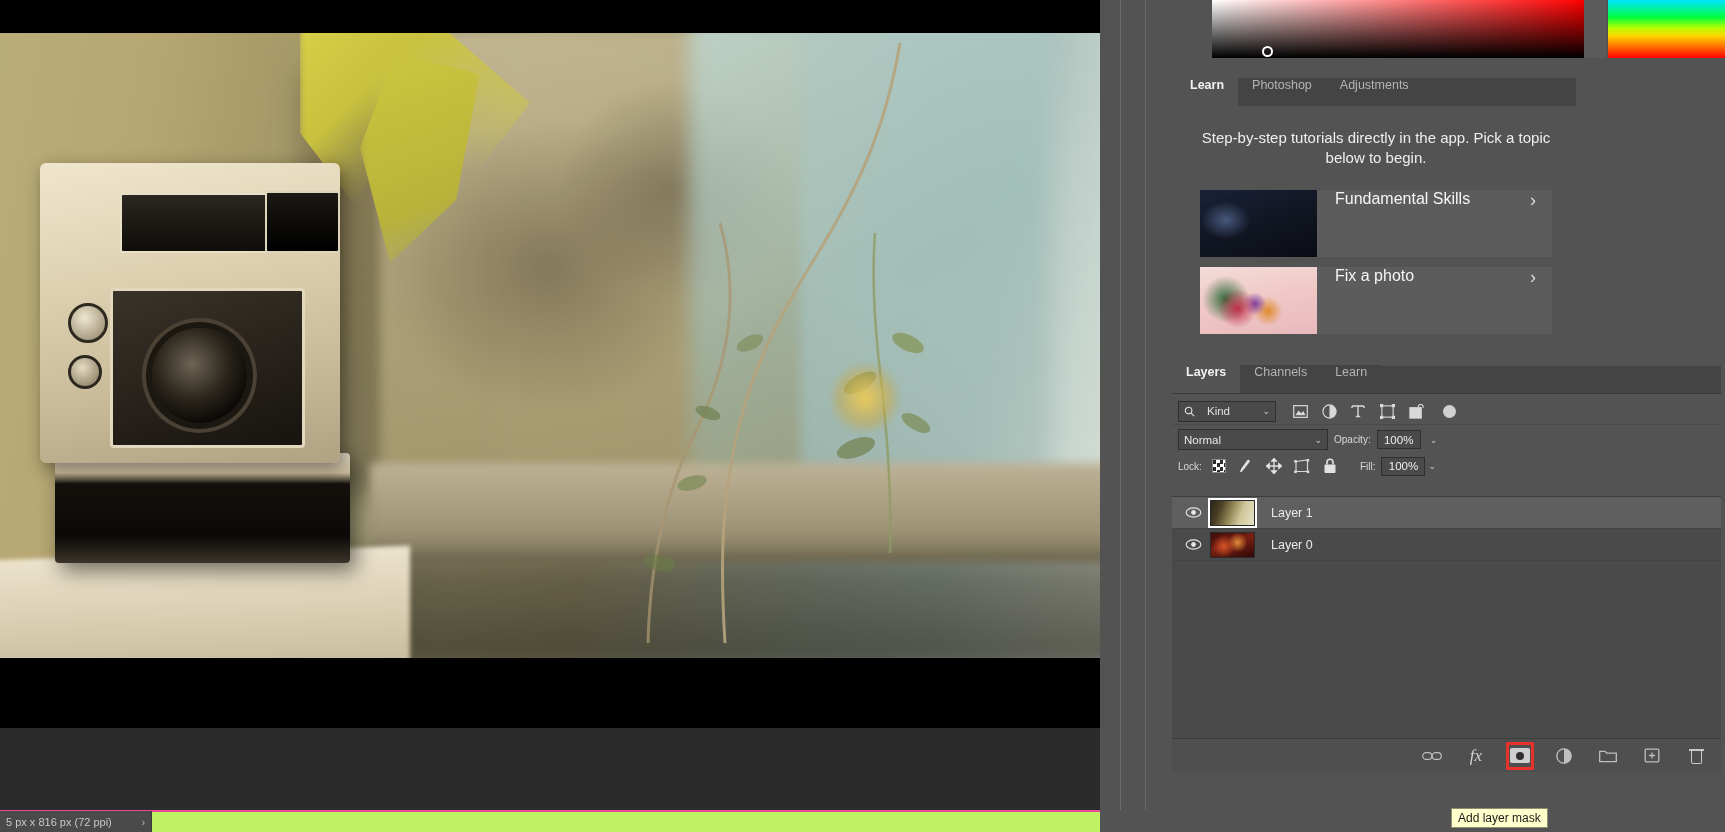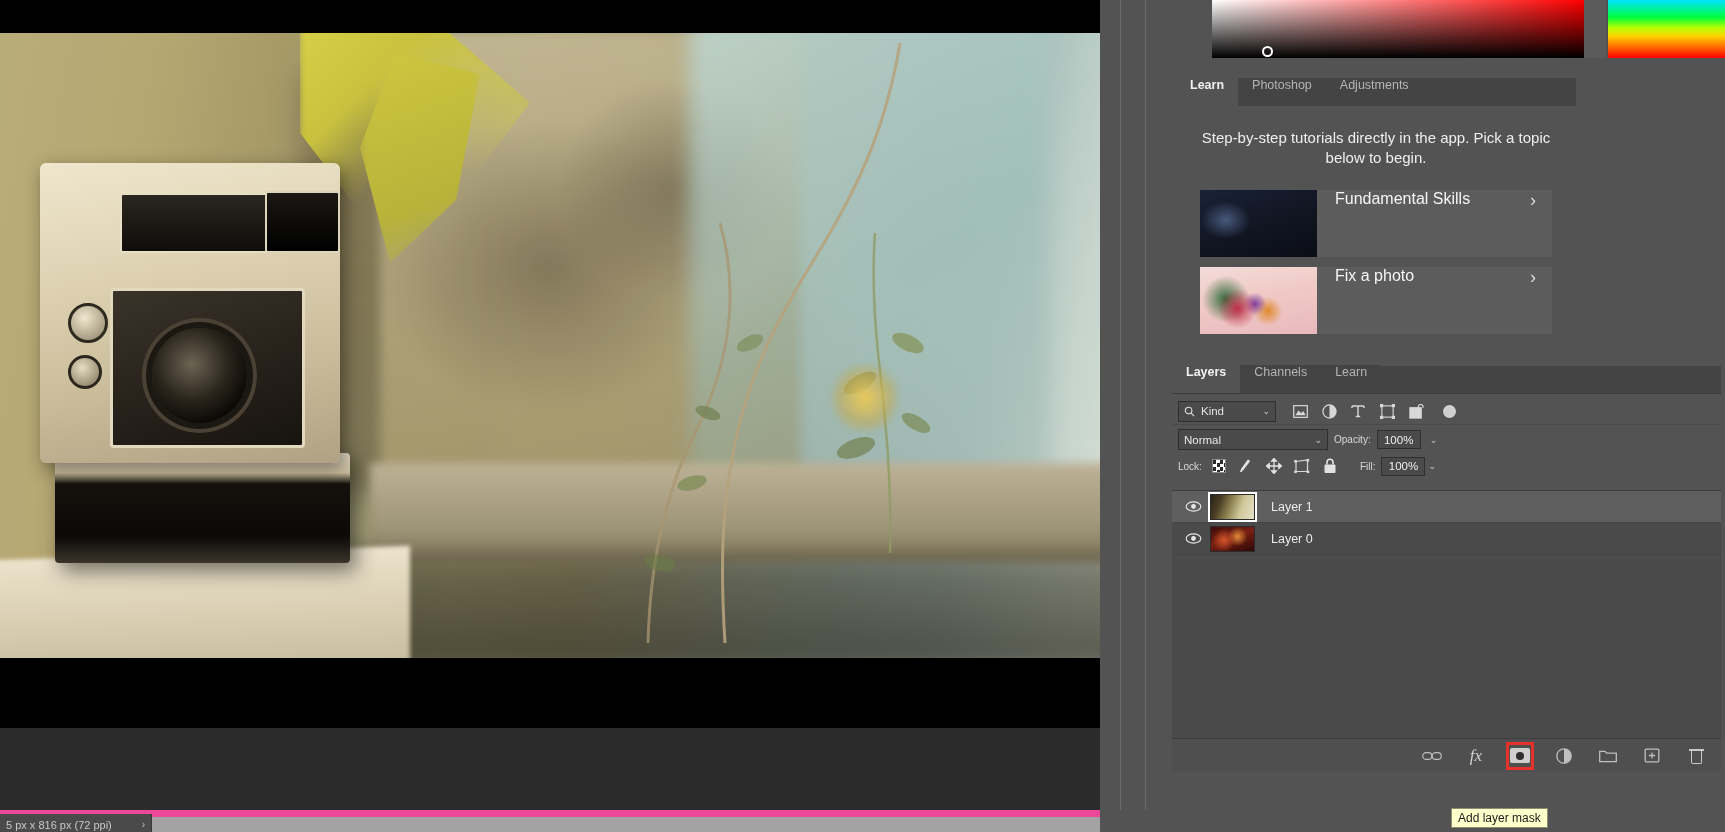--- a/index.html
+++ b/index.html
@@ -152,22 +152,22 @@
     background: radial-gradient(circle at 50% 50%, #e8c95c 0%, rgba(200,170,70,.5) 50%, rgba(0,0,0,0) 75%);
     filter: blur(2px);
   }
   .photo .sprout {
     position: absolute; left: 820px; top: 200px; width: 160px; height: 320px;
   }
 
   
   .status-bar {
     position: absolute; left: 0; top: 810px; width: 1188px; height: 22px;
-    background: #a3a3a3;
-    border-top: 7px solid #ec4899;
+    background: #bef264;
+    border-top: 2px solid #ec4899;
     display: flex; align-items: center;
   }
   .status-field {
     width: 152px; height: 22px; background: #4a4a4a;
     display: flex; align-items: center; justify-content: space-between;
     padding: 0 6px;
     font-size: 11px; color: #c8c8c8;
     border-right: 1px solid #3a3a3a;
   }
   .status-arrow { font-size: 10px; color: #bdbdbd; }
@@ -279,21 +279,21 @@
   }
   .layers-tabs {
     display: flex; align-items: flex-end; height: 28px; background: #444444;
     border-bottom: 1px solid #3c3c3c;
   }
   .filter-row {
     display: flex; align-items: center; height: 30px; padding: 4px 6px 0 6px;
     gap: 8px;
   }
   .kind-select {
-    display: flex; align-items: center; gap: 6px;
+    display: flex; align-items: center; gap: 12px;
     width: 98px; height: 21px; background: #4a4a4a;
     border: 1px solid #2f2f2f; padding: 0 5px;
     font-size: 11.5px; color: #e0e0e0;
   }
   .kind-select .caret { margin-left: auto; font-size: 9px; color: #cfcfcf; }
   .filter-icons { display: flex; align-items: center; gap: 13px; margin-left: 8px; }
   .fi { width: 16px; height: 16px; display: flex; align-items: center; justify-content: center; color: #d8d8d8; }
   .toggle-dot {
     width: 13px; height: 13px; border-radius: 50%;
     background: #d0d0d0; margin-left: 6px;
@@ -320,21 +320,21 @@
   }
   .lock-icons { display: flex; align-items: center; gap: 12px; margin-left: 10px; }
   .checker {
     width: 14px; height: 14px;
     background:
       conic-gradient(#fff 0 25%, #2a2a2a 0 50%, #fff 0 75%, #2a2a2a 0);
     background-size: 7px 7px;
     border: 1px solid #8a8a8a;
   }
   .layers-list {
-    position: relative; margin-top: 10px; height: 264px;
+    position: relative; margin-top: 16px; height: 264px;
     background: #4a4a4a; border-top: 1px solid #3c3c3c;
   }
   .layer-row {
     display: flex; align-items: center; height: 32px;
     border-bottom: 1px solid #444444;
     background: #4a4a4a;
     padding-left: 8px; cursor: default;
   }
   .layer-row.selected { background: #5f5f5f; }
   .eye { width: 26px; display: flex; align-items: center; justify-content: center; }

